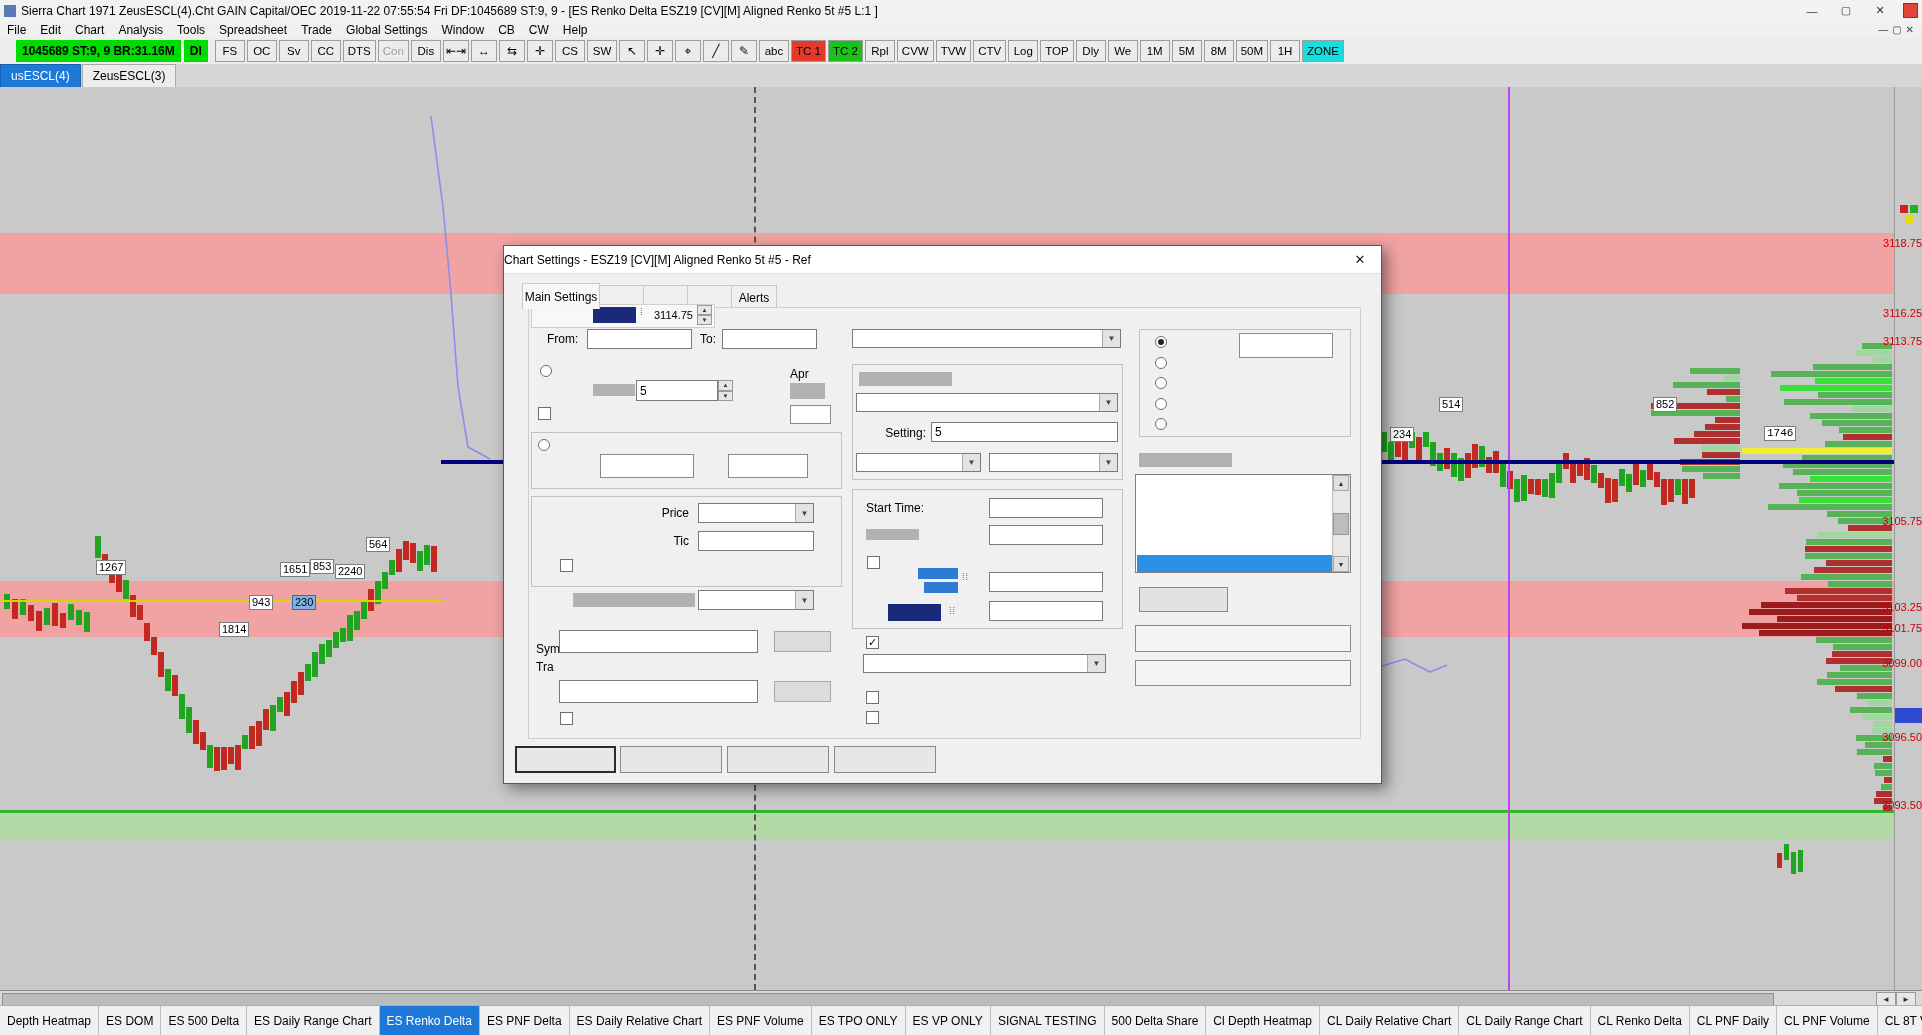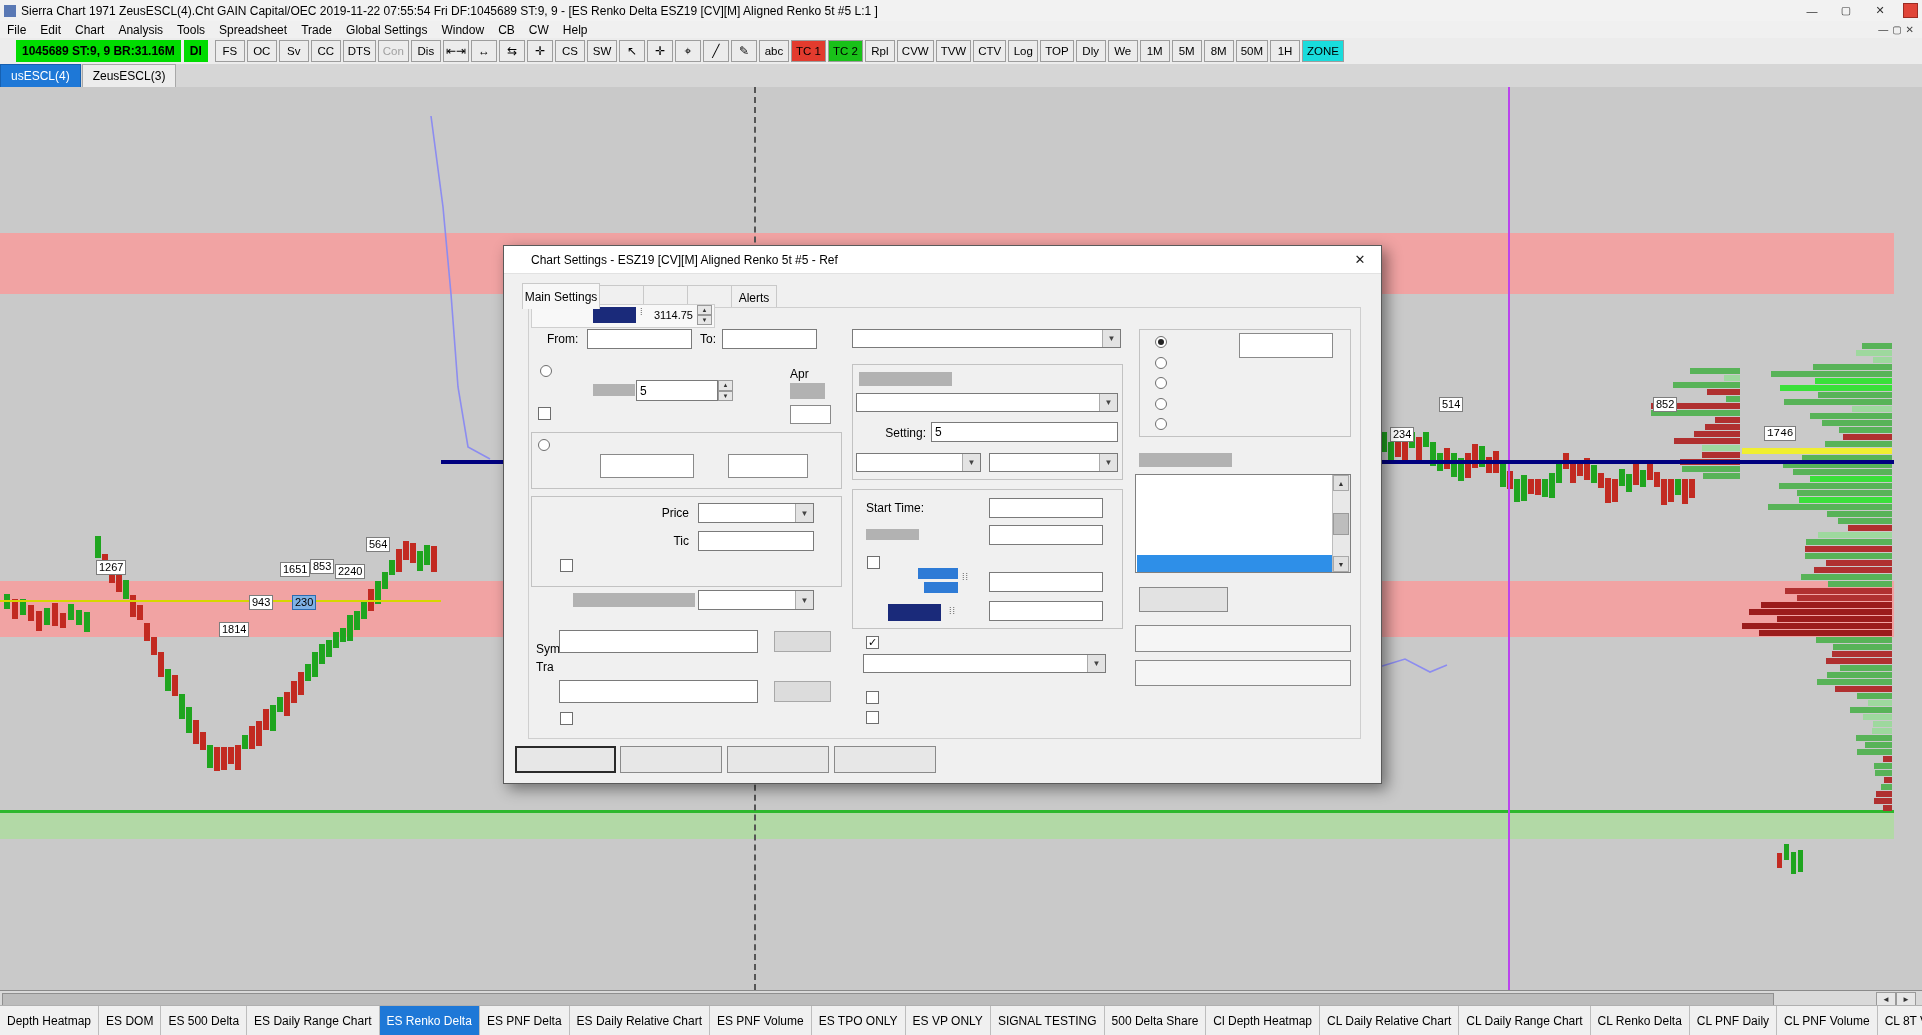--- a/index.html
+++ b/index.html
@@ -53,21 +53,21 @@
   .bottomtabs{position:absolute;left:0;top:1005px;width:1922px;height:30px;background:#f0f0f0;
               border-top:1px solid #b0b0b0;display:flex;align-items:center;font-size:12px;overflow:hidden;}
   .btab{height:30px;display:flex;align-items:center;padding:0 7px;border-right:1px solid #bdbdbd;
         white-space:nowrap;}
   .btab.active{background:#1e78d7;color:#fff;}
   
   .dialog{position:absolute;left:503px;top:245px;width:877px;height:537px;background:#f0f0f0;
           border:1px solid #5a5a5a;box-shadow:5px 5px 14px rgba(0,0,0,.45);font-size:12px;}
   .dlg-title{position:absolute;left:0;top:0;width:100%;height:27px;background:#ffffff;
              display:flex;align-items:center;border-bottom:1px solid #e2e2e2;}
-  .dlg-title span{margin-left:27px;}
+  .dlg-title span{margin-left:0;}
   .dlg-close{position:absolute;right:6px;top:3px;width:30px;height:20px;display:flex;align-items:center;
              justify-content:center;font-size:13px;color:#222;}
   .dtab{position:absolute;top:39px;height:23px;background:#f0f0f0;border:1px solid #c9c9c9;
         border-bottom:none;display:flex;align-items:center;justify-content:center;font-size:12px;}
   .dtab.active{background:#f7f7f7;height:25px;top:37px;z-index:2;}
   .tabpage{position:absolute;left:24px;top:61px;width:831px;height:430px;border:1px solid #cfcfcf;
            background:#f0f0f0;}
   .tin{position:absolute;background:#fff;border:1px solid #7a7a7a;font:12px "Liberation Sans",sans-serif;
        padding:0 3px;box-sizing:border-box;}
   .dd{position:absolute;background:#fff;border:1px solid #7a7a7a;box-sizing:border-box;}
@@ -402,20 +402,37 @@
       <div class="bar-label" style="left: 280px; top: 475px;">1651</div>
       <div class="bar-label" style="left: 310px; top: 472px;">853</div>
       <div class="bar-label" style="left: 335px; top: 477px;">2240</div>
       <div class="bar-label" style="left: 366px; top: 450px;">564</div>
       <div class="bar-label" style="left: 1439px; top: 310px;">514</div>
       <div class="bar-label" style="left: 1390px; top: 340px;">234</div>
       <div class="bar-label" style="left: 1653px; top: 310px;">852</div>
       <div class="bar-label" style="left: 1764px; top: 339px; font-family: Liberation Mono, monospace;">1746</div>
     </div>
 
+  <div class="price-scale">
+    <div id="price-labels">
+        <div class="price-label" style="top: 150px;">3118.75</div>
+        <div class="price-label" style="top: 220px;">3116.25</div>
+        <div class="price-label" style="top: 248px;">3113.75</div>
+        <div class="price-label" style="top: 428px;">3105.75</div>
+        <div class="price-label" style="top: 514px;">3103.25</div>
+        <div class="price-label" style="top: 535px;">3101.75</div>
+        <div class="price-label" style="top: 570px;">3099.00</div>
+        <div class="price-label" style="top: 644px;">3096.50</div>
+        <div class="price-label" style="top: 712px;">3093.50</div>
+      </div>
+    <div class="abs" id="last-price-box" style="left: 0px; top: 621px; width: 28px; height: 15px; background: rgb(47, 73, 209);"></div>
+    <div class="abs" style="left:5px;top:118px;width:8px;height:8px;background:#d02020;"></div>
+    <div class="abs" style="left:15px;top:118px;width:8px;height:8px;background:#20b020;"></div>
+    <div class="abs" style="left:10px;top:128px;width:8px;height:8px;background:#e0e000;"></div>
+  </div>
 </div>
 
 <div class="hscroll">
   <div class="hthumb"></div>
   <div class="hbtn" style="left:1876px;">◄</div>
   <div class="hbtn" style="left:1896px;">►</div>
 </div>
 
 <div class="bottomtabs" id="bottom-tabs">
     <div class="btab">Depth Heatmap</div>

